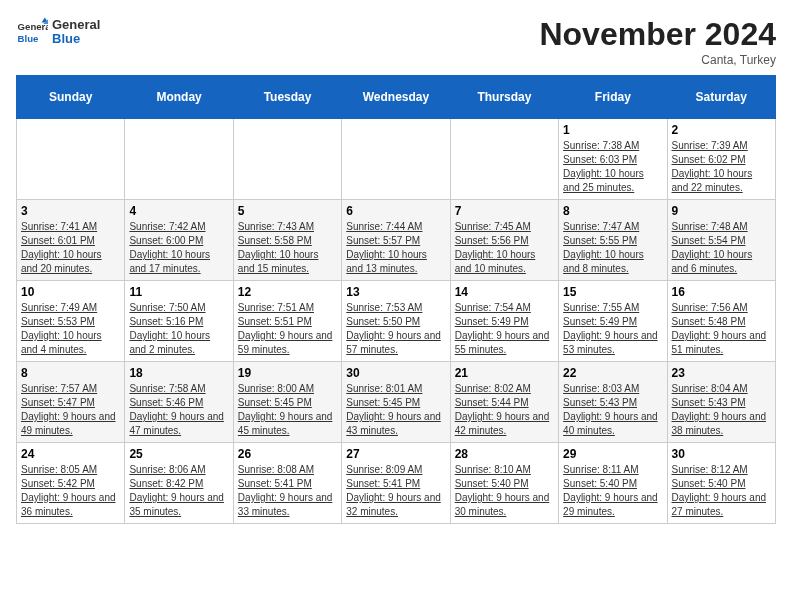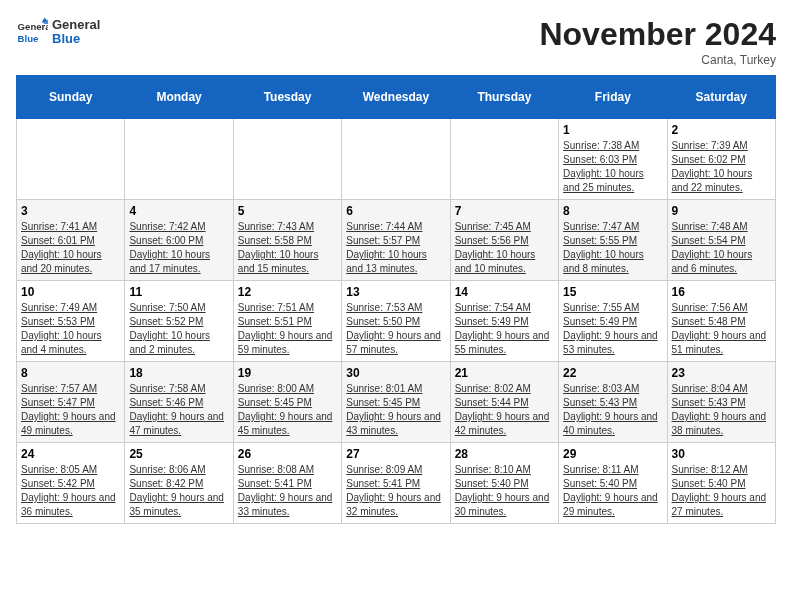--- a/index.html
+++ b/index.html
@@ -178,21 +178,21 @@
       <tr>
         <td>
           <div class="day-num">10</div>
           <div class="day-info">Sunrise: 7:49 AM
 Sunset: 5:53 PM
 Daylight: 10 hours and 4 minutes.</div>
         </td>
         <td>
           <div class="day-num">11</div>
           <div class="day-info">Sunrise: 7:50 AM
-Sunset: 5:52 PM
+Sunset: 5:16 PM
 Daylight: 10 hours and 2 minutes.</div>
         </td>
         <td>
           <div class="day-num">12</div>
           <div class="day-info">Sunrise: 7:51 AM
 Sunset: 5:51 PM
 Daylight: 9 hours and 59 minutes.</div>
         </td>
         <td>
           <div class="day-num">13</div>

